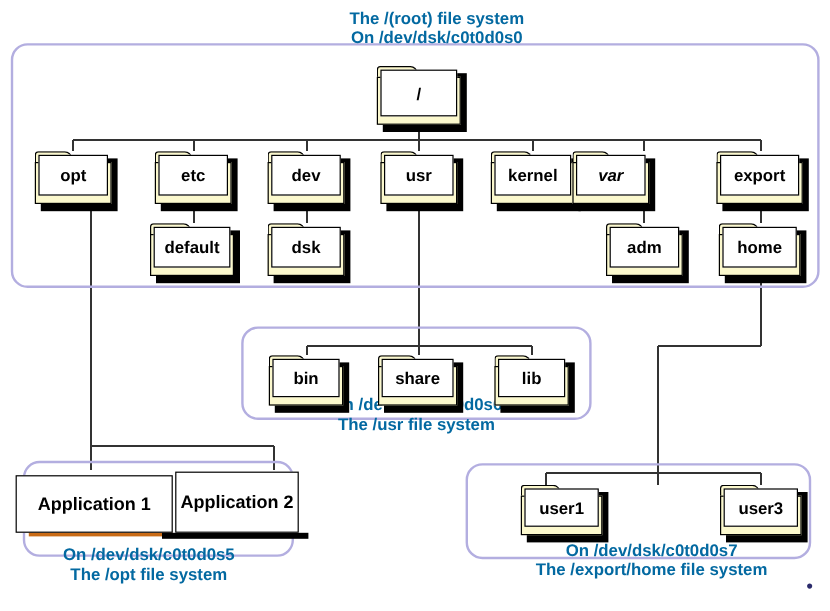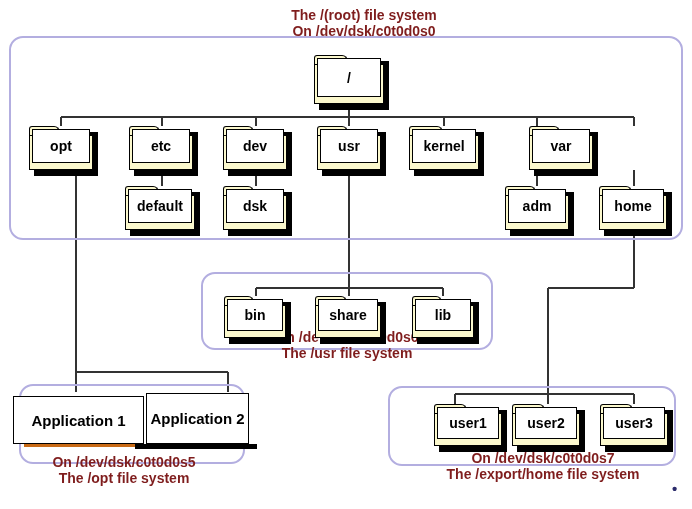--- a/index.html
+++ b/index.html
@@ -85,21 +85,21 @@
     font-size:15px;font-weight:bold;color:#000;white-space:nowrap;
   }
   .appshadow{position:absolute;background:#000;}
   .appshadow.orange{background:#c96b16;}
 
   
   .cap{
     position:absolute;
     font-size:14px;
     font-weight:bold;
-    color:#7f1d1d;
+    color:#0369a1;
     white-space:nowrap;
     line-height:1.12;
     text-align:center;
   }
   .cap.c{transform:translateX(-50%);}
 
   .corner-mark{
     position:absolute;
     color:#2b2b6b;
     font-size:15px;
@@ -231,29 +231,37 @@
 
   <div class="folder" style="left:409px;top:126px;width:70px;height:44px;">
     <div class="shadow"></div>
     <div class="tab" style="width:34px;"></div>
     <div class="body" style="height:35px;"></div>
     <div class="inner">
       <span class="lbl">kernel</span>
     </div>
   </div>
 
-  <div class="folder" style="left:529px;top:126px;width:64px;height:44px;">
+  <div class="folder" style="left:477px;top:126px;width:64px;height:44px;font-style:italic;">
     <div class="shadow"></div>
     <div class="tab" style="width:31px;"></div>
     <div class="body" style="height:35px;"></div>
     <div class="inner">
       <span class="lbl">var</span>
     </div>
   </div>
 
+  <div class="folder" style="left:597px;top:126px;width:72px;height:44px;">
+    <div class="shadow"></div>
+    <div class="tab" style="width:35px;"></div>
+    <div class="body" style="height:35px;"></div>
+    <div class="inner">
+      <span class="lbl">export</span>
+    </div>
+  </div>
 
   <div class="folder" style="left:125px;top:186px;width:70px;height:44px;">
     <div class="shadow"></div>
     <div class="tab" style="width:34px;"></div>
     <div class="body" style="height:35px;"></div>
     <div class="inner">
       <span class="lbl">default</span>
     </div>
   </div>
 
@@ -313,28 +321,20 @@
 
   <div class="folder" style="left:419px;top:404px;width:68px;height:42px;margin-left:15px;">
     <div class="shadow"></div>
     <div class="tab" style="width:33px;"></div>
     <div class="body" style="height:33px;"></div>
     <div class="inner">
       <span class="lbl">user1</span>
     </div>
   </div>
 
-  <div class="folder" style="left:512px;top:404px;width:68px;height:42px;">
-    <div class="shadow"></div>
-    <div class="tab" style="width:33px;"></div>
-    <div class="body" style="height:33px;"></div>
-    <div class="inner">
-      <span class="lbl">user2</span>
-    </div>
-  </div>
 
   <div class="folder" style="left:600px;top:404px;width:68px;height:42px;">
     <div class="shadow"></div>
     <div class="tab" style="width:33px;"></div>
     <div class="body" style="height:33px;"></div>
     <div class="inner">
       <span class="lbl">user3</span>
     </div>
   </div>
 

